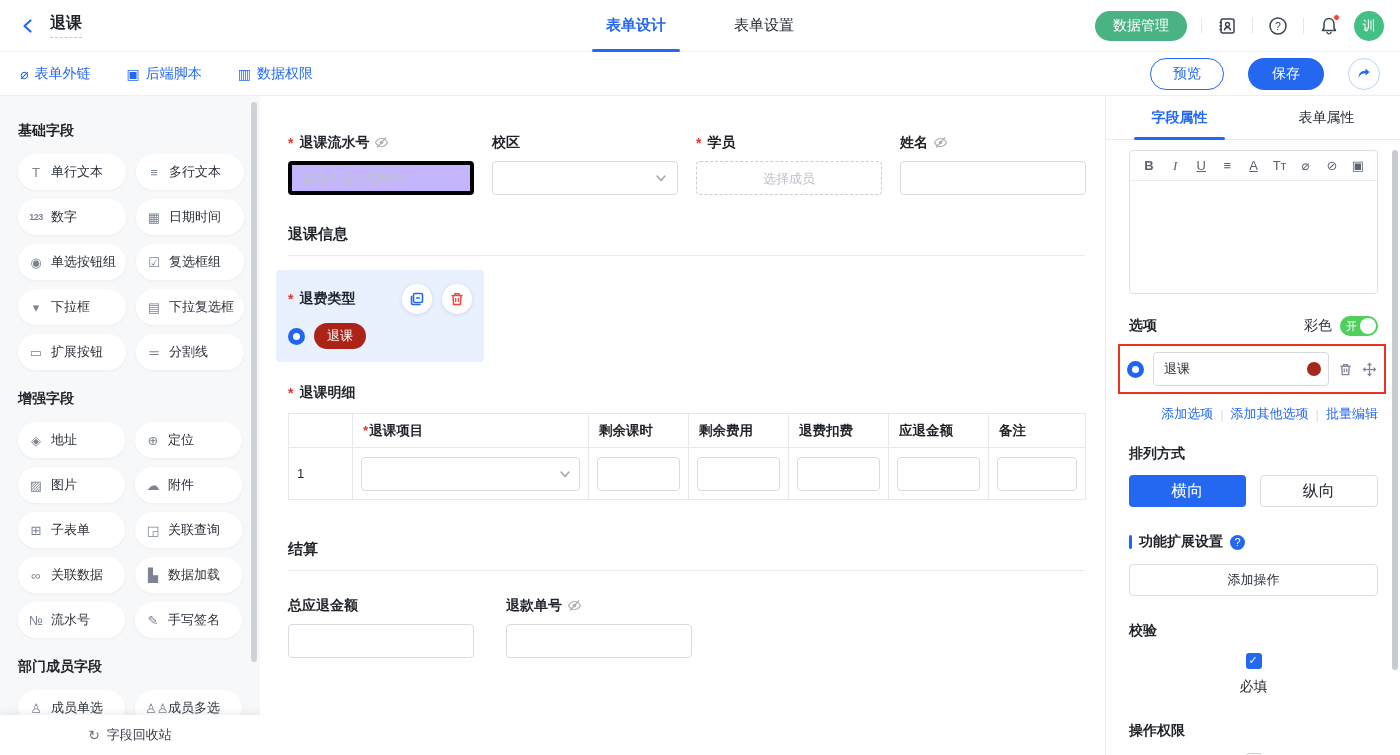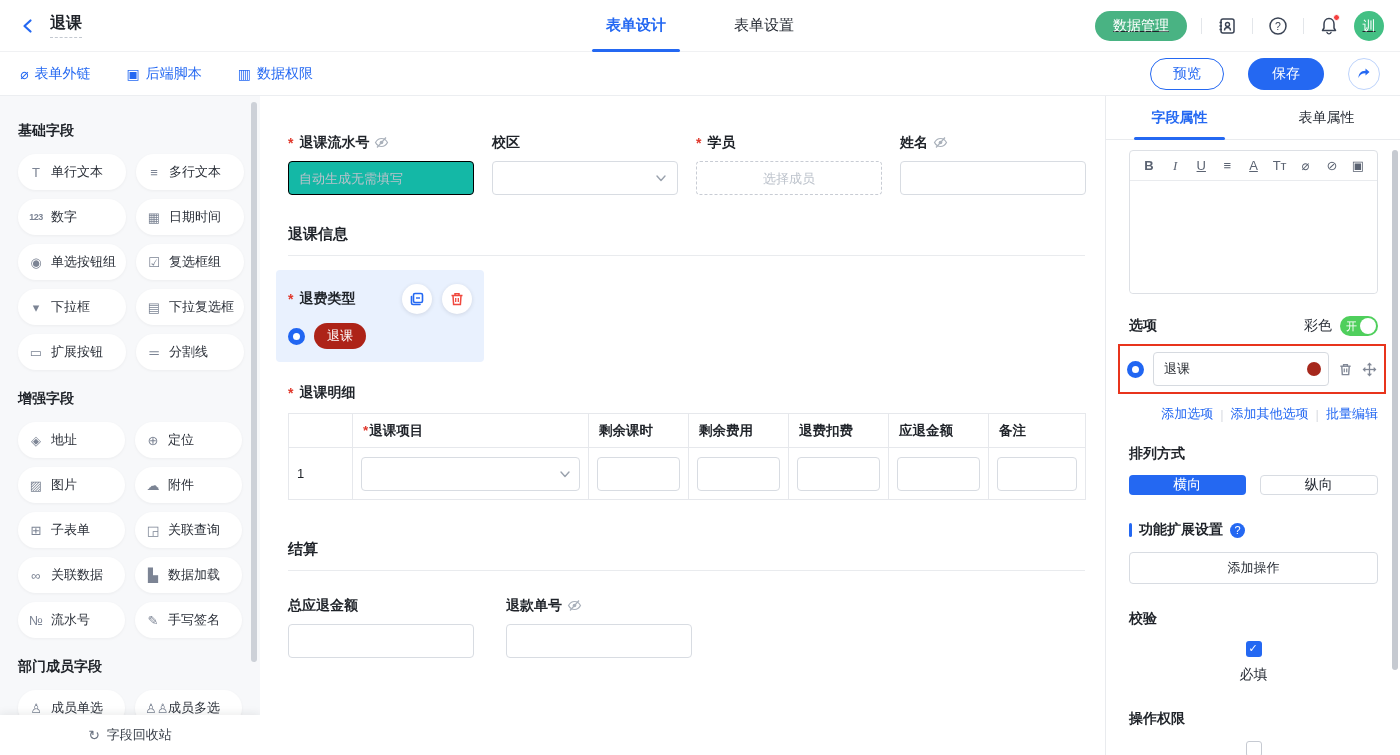--- a/index.html
+++ b/index.html
@@ -10,21 +10,21 @@
   
   .topbar { height:52px; flex:0 0 52px; display:flex; align-items:center; position:relative;
     border-bottom:1px solid #f0f1f3; padding:0 16px; background:#fff; z-index:5; }
   .tb-left { display:flex; align-items:center; gap:10px; }
   .back-btn { width:24px; height:24px; display:flex; align-items:center; justify-content:center; cursor:pointer; }
   .page-title { font-size:16px; font-weight:700; padding-bottom:3px; border-bottom:1px dashed #c3c8d0; }
   .top-tabs { position:absolute; left:50%; transform:translateX(-50%); height:52px; display:flex; gap:56px; }
   .top-tab { height:52px; display:flex; align-items:center; font-size:15px; color:#272c35; cursor:pointer; position:relative; padding:0 6px; }
   .top-tab.active { color:#2468f2; font-weight:600; }
   .top-tab.active::after { content:""; position:absolute; left:-8px; right:-8px; bottom:0; height:3px; background:#2468f2; border-radius:2px; }
-  .tb-right { margin-left:auto; display:flex; align-items:center; gap:14px;text-decoration:underline; }
+  .tb-right { margin-left:auto; display:flex; align-items:center; gap:14px; }
   .green-pill { height:30px; padding:0 18px; border:none; border-radius:16px; background:#49b383;
     color:#fff; font-size:14px; cursor:pointer; font-family:inherit; }
   .v-div { width:1px; height:16px; background:#e3e6ea; }
   .tb-icon { width:22px; height:22px; display:flex; align-items:center; justify-content:center; cursor:pointer; position:relative; }
   .bell-dot { position:absolute; top:-1px; right:0; width:7px; height:7px; background:#f53f3f; border-radius:50%; border:1px solid #fff; }
   .avatar { width:30px; height:30px; border-radius:50%; background:#43c084; color:#fff; font-size:13px;
     display:flex; align-items:center; justify-content:center; cursor:pointer; }
 
   
   .subbar { height:44px; flex:0 0 44px; display:flex; align-items:center; padding:0 20px;
@@ -60,21 +60,21 @@
   .recycle-bar .glyph { color:#6a7280; font-size:14px; }
 
   
   .canvas { flex:1; background:#fff; padding:38px 20px 0 28px; overflow:hidden; position:relative; }
   .f-row { display:grid; grid-template-columns:repeat(4,186px); column-gap:18px; }
   .f-label { font-size:14px; font-weight:600; display:flex; align-items:center; gap:5px; margin-bottom:10px; height:17px; }
   .req { color:#e0382c; margin-right:1px; font-weight:600; }
   .ctrl { height:34px; border:1px solid #d8dce2; border-radius:4px; background:#fff; width:100%;
     font-size:13px; padding:0 10px; font-family:inherit; color:#1f2329; }
   .ctrl::placeholder { color:#bcc2cb; }
-  .ctrl.disabled { background:#14b8a6; border:1px solid #000000; }
+  .ctrl.disabled { background:#c4b5fd; border:4px solid #000000; }
   .sel { display:flex; align-items:center; justify-content:flex-end; padding-right:10px; cursor:pointer; }
   .dashed { border:1px dashed #c8ccd4; text-align:center; }
   .dashed::placeholder { text-align:center; }
   .section-h { font-size:15px; font-weight:700; margin-top:30px; }
   .section-hr { border:none; border-top:1px solid #e9ebee; margin-top:11px; }
 
   .sel-block { width:208px; background:#e9f1fe; border-radius:4px; margin:14px 0 0 -12px; padding:14px 12px 0 12px; height:92px; }
   .sel-block-top { display:flex; align-items:center; }
   .blk-btns { margin-left:auto; display:flex; gap:10px; }
   .circ-btn { width:30px; height:30px; border-radius:50%; background:#fff; display:flex; align-items:center;
@@ -120,21 +120,21 @@
   .opt-input-wrap { flex:1; position:relative; }
   .opt-input { width:100%; height:34px; border:1px solid #d6dae0; border-radius:4px; font-size:13px;
     padding:0 26px 0 10px; font-family:inherit; color:#1f2329; }
   .opt-dot { position:absolute; right:8px; top:10px; width:14px; height:14px; border-radius:50%; background:#a6281c; cursor:pointer; }
   .row-ico { color:#818896; cursor:pointer; display:flex; }
   .opt-links { display:flex; align-items:center; justify-content:flex-end; gap:0; margin-top:11px; font-size:13px; }
   .opt-link { color:#2468f2; cursor:pointer; white-space:nowrap; }
   .l-sep { color:#dadde2; margin:0 7px; }
   .arr-label { margin-top:22px; }
   .arr-btns { display:flex; gap:14px; margin-top:12px; }
-  .arr-btn { flex:1; height:20px; border-radius:4px; font-size:14px; cursor:pointer; display:flex; align-items:center; justify-content:center; }
+  .arr-btn { flex:1; height:32px; border-radius:4px; font-size:16px; cursor:pointer; display:flex; align-items:center; justify-content:center; }
   .arr-btn.on { background:#2468f2; color:#fff; }
   .arr-btn.off { background:#fff; border:1px solid #d8dce2; color:#272c35; }
   .ext-head { display:flex; align-items:center; gap:7px; margin-top:26px; }
   .blue-bar { width:3px; height:14px; background:#2468f2; border-radius:2px; }
   .q-circle { width:15px; height:15px; border-radius:50%; background:#2468f2; color:#fff; font-size:11px;
     display:flex; align-items:center; justify-content:center; cursor:pointer; }
   .add-action { margin-top:13px; width:100%; height:32px; background:#fff; border:1px solid #d8dce2;
     border-radius:4px; font-size:13px; color:#272c35; cursor:pointer; font-family:inherit; }
   .chk-sec { margin-top:26px; }
   .chk-row { display:flex; align-items:center; gap:9px; margin-top:13px; font-size:14px; color:#272c35;flex-direction:column; }

